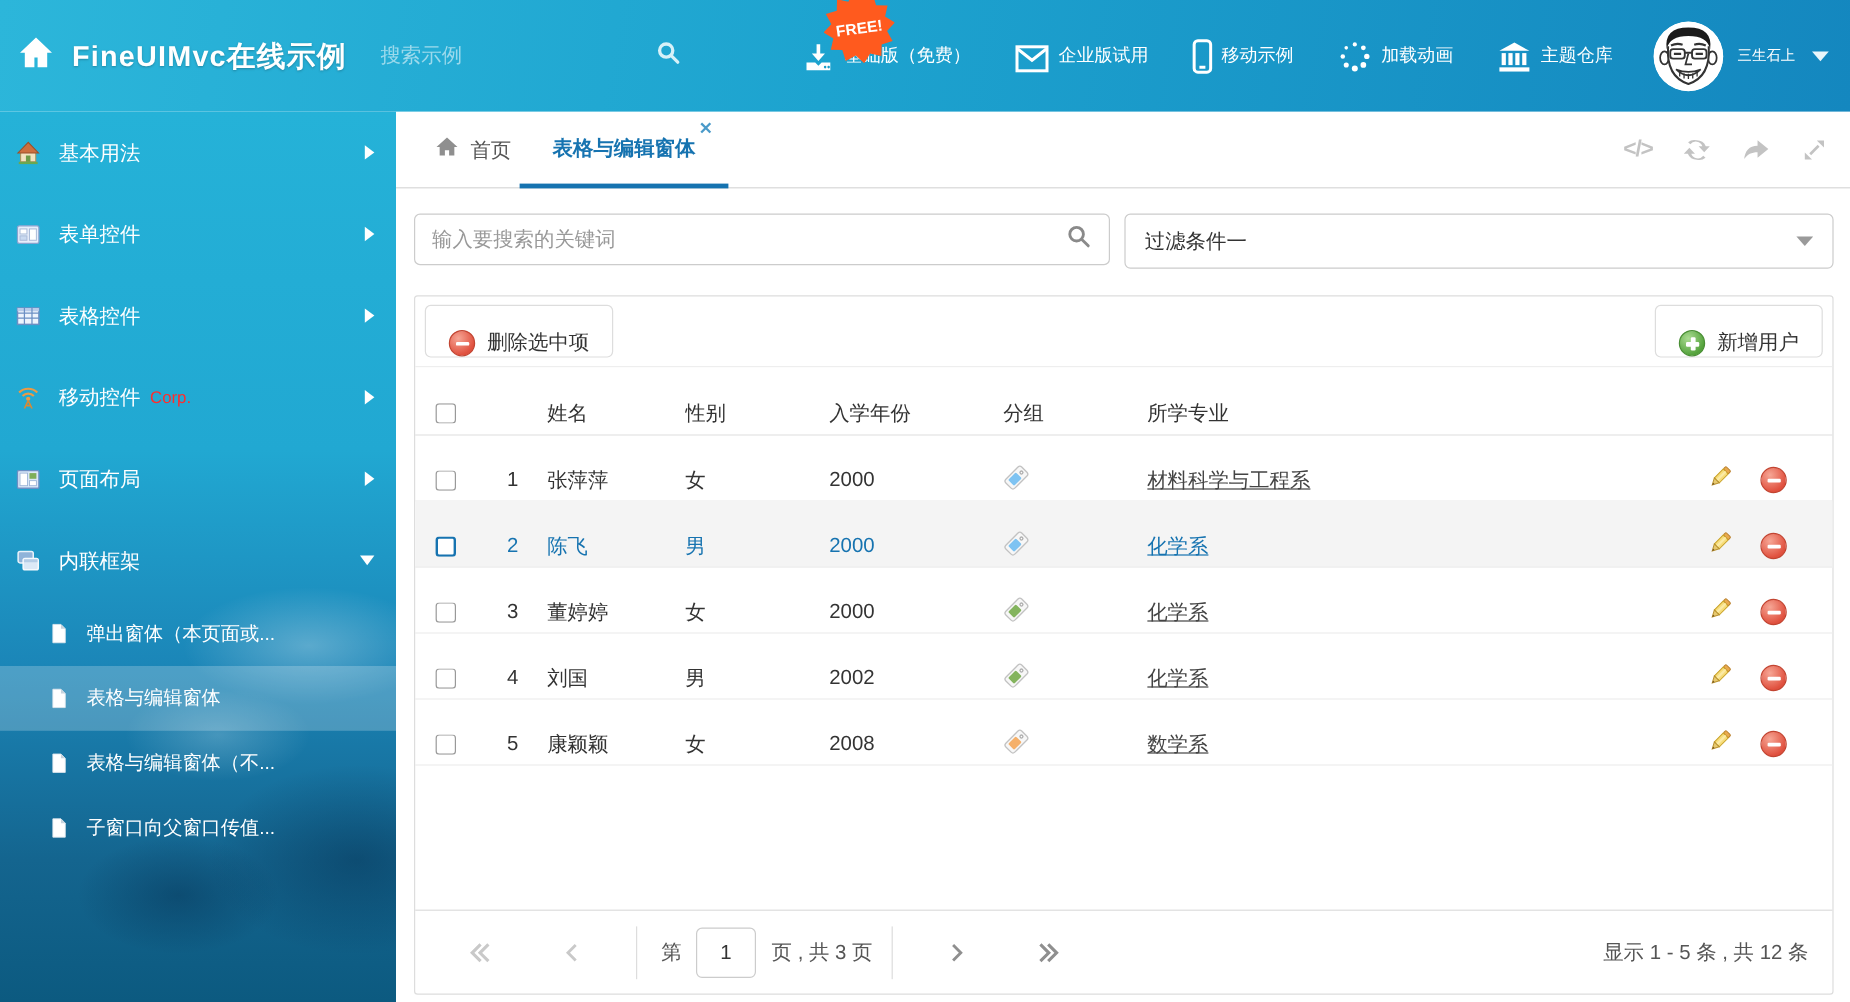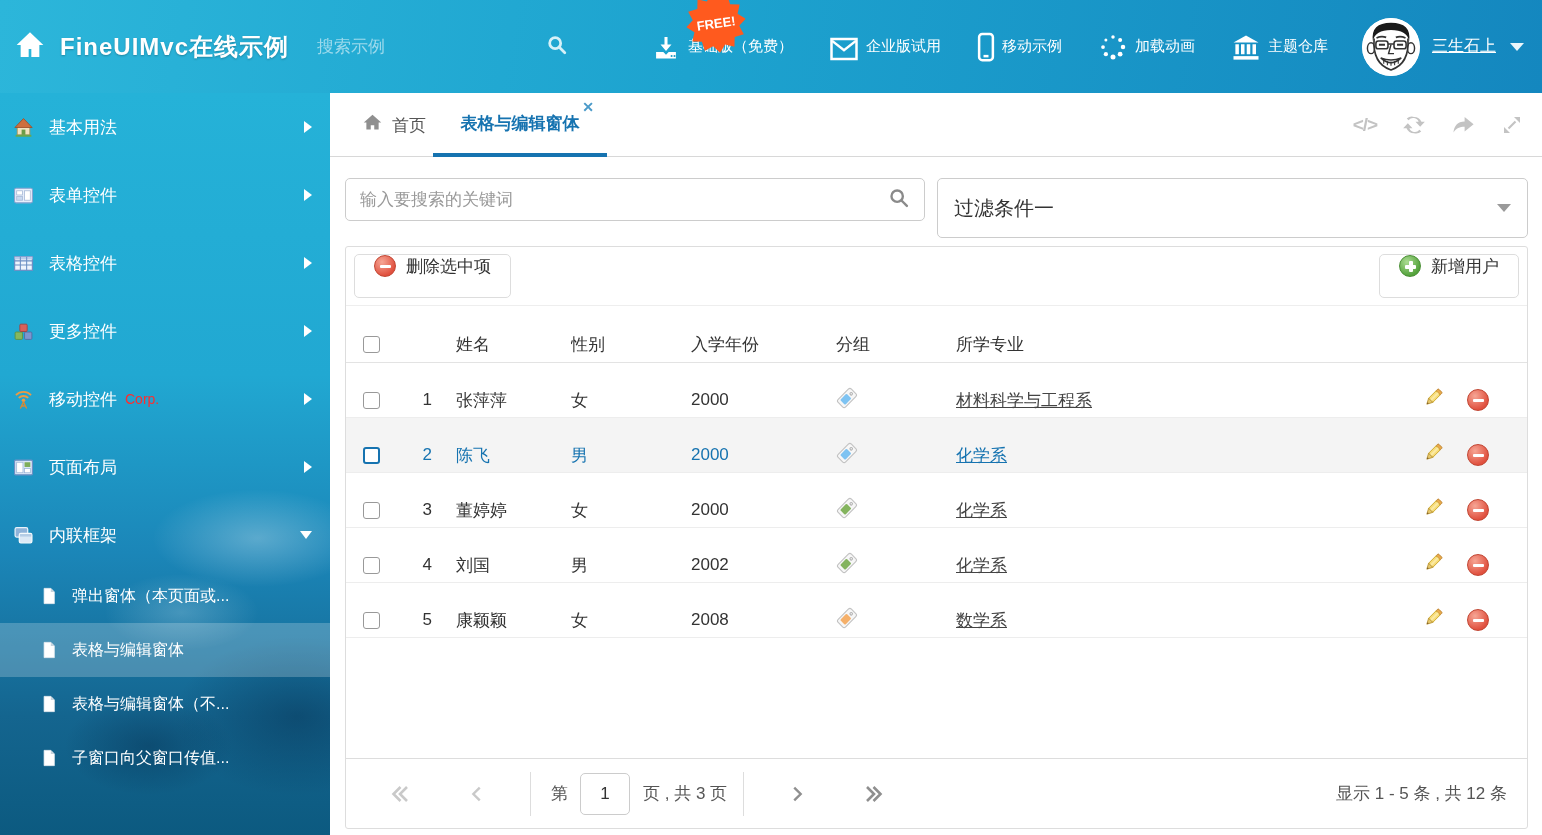--- a/index.html
+++ b/index.html
@@ -18,21 +18,21 @@
   .hsearch .sicon { margin-left:8px; }
   .hnav { margin-left:auto; display:flex; gap:36px; align-items:flex-start; }
   .hnav-item { display:flex; flex-direction:row; align-items:center; gap:7px; color:#fff; font-size:15px; cursor:pointer; white-space:nowrap; }
   .hnav-item .nicon { height:30px; display:flex; align-items:flex-end; }
   .free-badge { position:absolute; left:686px; top:-7px; width:60px; height:60px;
     background:#ff5a1e; color:#fff; font-weight:bold; font-size:13px;
     display:flex; align-items:center; justify-content:center; transform:rotate(-8deg);
     clip-path:polygon(100% 50%,87.7% 60.1%,93.3% 75%,77.6% 77.6%,75% 93.3%,60.1% 87.7%,50% 100%,39.9% 87.7%,25% 93.3%,22.4% 77.6%,6.7% 75%,12.3% 60.1%,0% 50%,12.3% 39.9%,6.7% 25%,22.4% 22.4%,25% 6.7%,39.9% 12.3%,50% 0%,60.1% 12.3%,75% 6.7%,77.6% 22.4%,93.3% 25%,87.7% 39.9%); }
   .huser { display:flex; align-items:center; gap:12px; margin-left:34px; margin-right:18px; cursor:pointer; }
   .avatar { width:58px; height:58px; border-radius:50%; background:#fff; overflow:hidden; flex:none; }
-  .huser-name { color:#fff; font-size:16px; white-space:nowrap;text-decoration:underline; }
+  .huser-name { color:#fff; font-size:12px; white-space:nowrap; }
   .caret-down-w { width:0; height:0; border-left:7px solid transparent; border-right:7px solid transparent; border-top:8px solid #eaf6fb; margin-left:2px; }
 
   
   .sidebar { position:absolute; left:0; top:93px; width:330px; height:742px; overflow:hidden;
     background-image:
       radial-gradient(ellipse 150px 70px at 78% 60%, rgba(255,255,255,.28), rgba(255,255,255,0) 70%),
       radial-gradient(ellipse 110px 55px at 55% 70%, rgba(230,248,255,.22), rgba(255,255,255,0) 70%),
       radial-gradient(ellipse 170px 110px at 90% 84%, rgba(0,30,60,.35), rgba(0,30,60,0) 72%),
       radial-gradient(ellipse 120px 70px at 45% 88%, rgba(0,25,55,.3), rgba(0,30,60,0) 70%),
       linear-gradient(180deg,#25b2d8 0%,#21a8d2 38%,#1b86b8 62%,#14658f 84%,#0c5a80 100%); }
@@ -54,26 +54,26 @@
     color:#1673b0; font-weight:bold; font-size:17px; border-bottom:4px solid #1673b0; cursor:pointer; }
   .tab-close { position:absolute; right:13px; top:7px; color:#4a9ac9; font-size:14px; font-weight:bold; line-height:1; cursor:pointer; }
   .tab-actions { position:absolute; right:17px; top:0; height:64px; display:flex; align-items:center; gap:23px; }
   .tab-actions .aicon { width:26px; height:26px; color:#c3c3c3; cursor:pointer; display:flex; align-items:center; justify-content:center; }
   .code-glyph { font-size:19px; font-weight:bold; color:#c3c3c3; letter-spacing:-1px; }
 
   .toolbar-row { position:absolute; left:15px; top:85px; width:1183px; display:flex; gap:12px; }
   .search-box { width:580px; height:43px; border:1px solid #ccc; border-radius:5px; display:flex; align-items:center; padding:0 14px; background:#fff; }
   .search-box input { flex:1; border:none; outline:none; font-size:17px; color:#333; font-family:inherit; }
   .search-box input::placeholder { color:#999; }
-  .filter-box { flex:1; height:60px; border:1px solid #ccc; border-radius:5px; display:flex; align-items:center; padding:0 16px; font-size:20px; color:#333; cursor:pointer; background:#fff; }
+  .filter-box { flex:1; height:46px; border:1px solid #ccc; border-radius:5px; display:flex; align-items:center; padding:0 16px; font-size:17px; color:#333; cursor:pointer; background:#fff; }
   .caret-down-g { margin-left:auto; width:0; height:0; border-left:7px solid transparent; border-right:7px solid transparent; border-top:8px solid #9a9a9a; }
 
   .grid-panel { position:absolute; left:15px; top:153px; width:1183px; height:583px; border:1px solid #ddd; border-radius:3px; display:flex; flex-direction:column; background:#fff; }
   .panel-toolbar { padding:7px 8px; display:flex; justify-content:space-between; align-items:center; }
-  .btn { height:44px; border:1px solid #ddd; border-radius:5px; background:#fff; display:flex; align-items:flex-start; gap:10px; padding:0 19px; font-size:17px; color:#333; cursor:pointer; }
+  .btn { height:44px; border:1px solid #ddd; border-radius:5px; background:#fff; display:flex; align-items:flex-end; gap:10px; padding:0 19px; font-size:17px; color:#333; cursor:pointer; }
 
   .tgrid { display:grid; grid-template-columns:50px 50px 125px 120px 145px 120px 1fr 155px; align-items:center; }
   .table-head { height:58px; border-top:1px solid #eee; border-bottom:1px solid #e3e3e3; font-size:17px; color:#333; }
   .trow { height:55px; border-bottom:1px solid #ededed; font-size:17px; color:#333; }
   .trow.sel { background:#f4f4f4; color:#1673b0; }
   .trow.sel .major-link { color:#1673b0; }
   .trow.sel .cbx { border:2px solid #1673b0; }
   .cell { white-space:nowrap; overflow:hidden;margin-top:20px; }
   .c-check { display:flex; justify-content:center; }
   .cbx { width:17px; height:17px; border:1.5px solid #999; border-radius:3px; background:#fff; cursor:pointer; }
@@ -235,31 +235,20 @@
             <rect x="1.5" y="3.5" width="17" height="13" fill="#eef4fd" stroke="#6c8fc4" stroke-width="1.2"></rect>
             <rect x="1.5" y="3.5" width="17" height="2.6" fill="#b9ccea"></rect>
             <path d="M1.5 7.5 h17 M1.5 11.5 h17 M7 3.5 v13 M13 3.5 v13" stroke="#6c8fc4" stroke-width="1" fill="none"></path>
           </svg>
       </span>
       <span class="mlabel">表格控件</span>
       <span class="arrow-r"></span>
     </div>
     <div class="mitem">
       <span class="micon">
-        <svg width="21" height="21" viewBox="0 0 20 20">
-            <rect x="2" y="10.5" width="7" height="7" rx="1" fill="#86b75f" stroke="#5d8f3d" stroke-width="0.8"></rect>
-            <rect x="11" y="10.5" width="7" height="7" rx="1" fill="#7d96cf" stroke="#51699e" stroke-width="0.8"></rect>
-            <rect x="6.5" y="3" width="7" height="7" rx="1" fill="#d8605a" stroke="#a23f3a" stroke-width="0.8"></rect>
-          </svg>
-      </span>
-      <span class="mlabel">更多控件</span>
-      <span class="arrow-r"></span>
-    </div>
-    <div class="mitem">
-      <span class="micon">
         <svg width="21" height="21" viewBox="0 0 20 20" fill="none">
             <path d="M5.5 8.5 a6.4 6.4 0 0 1 9 0" stroke="#ec9a43" stroke-width="1.7"></path>
             <path d="M2.8 5.8 a10.2 10.2 0 0 1 14.4 0" stroke="#ec9a43" stroke-width="1.7"></path>
             <circle cx="10" cy="10.8" r="1.7" fill="#ec9a43"></circle>
             <path d="M10 12.2 L7 18.5 M10 12.2 L13 18.5 M8.2 16.2 h3.6" stroke="#d98a35" stroke-width="1.3"></path>
           </svg>
       </span>
       <span class="mlabel">移动控件</span>
       <span class="mbadge">Corp.</span>
       <span class="arrow-r"></span>

